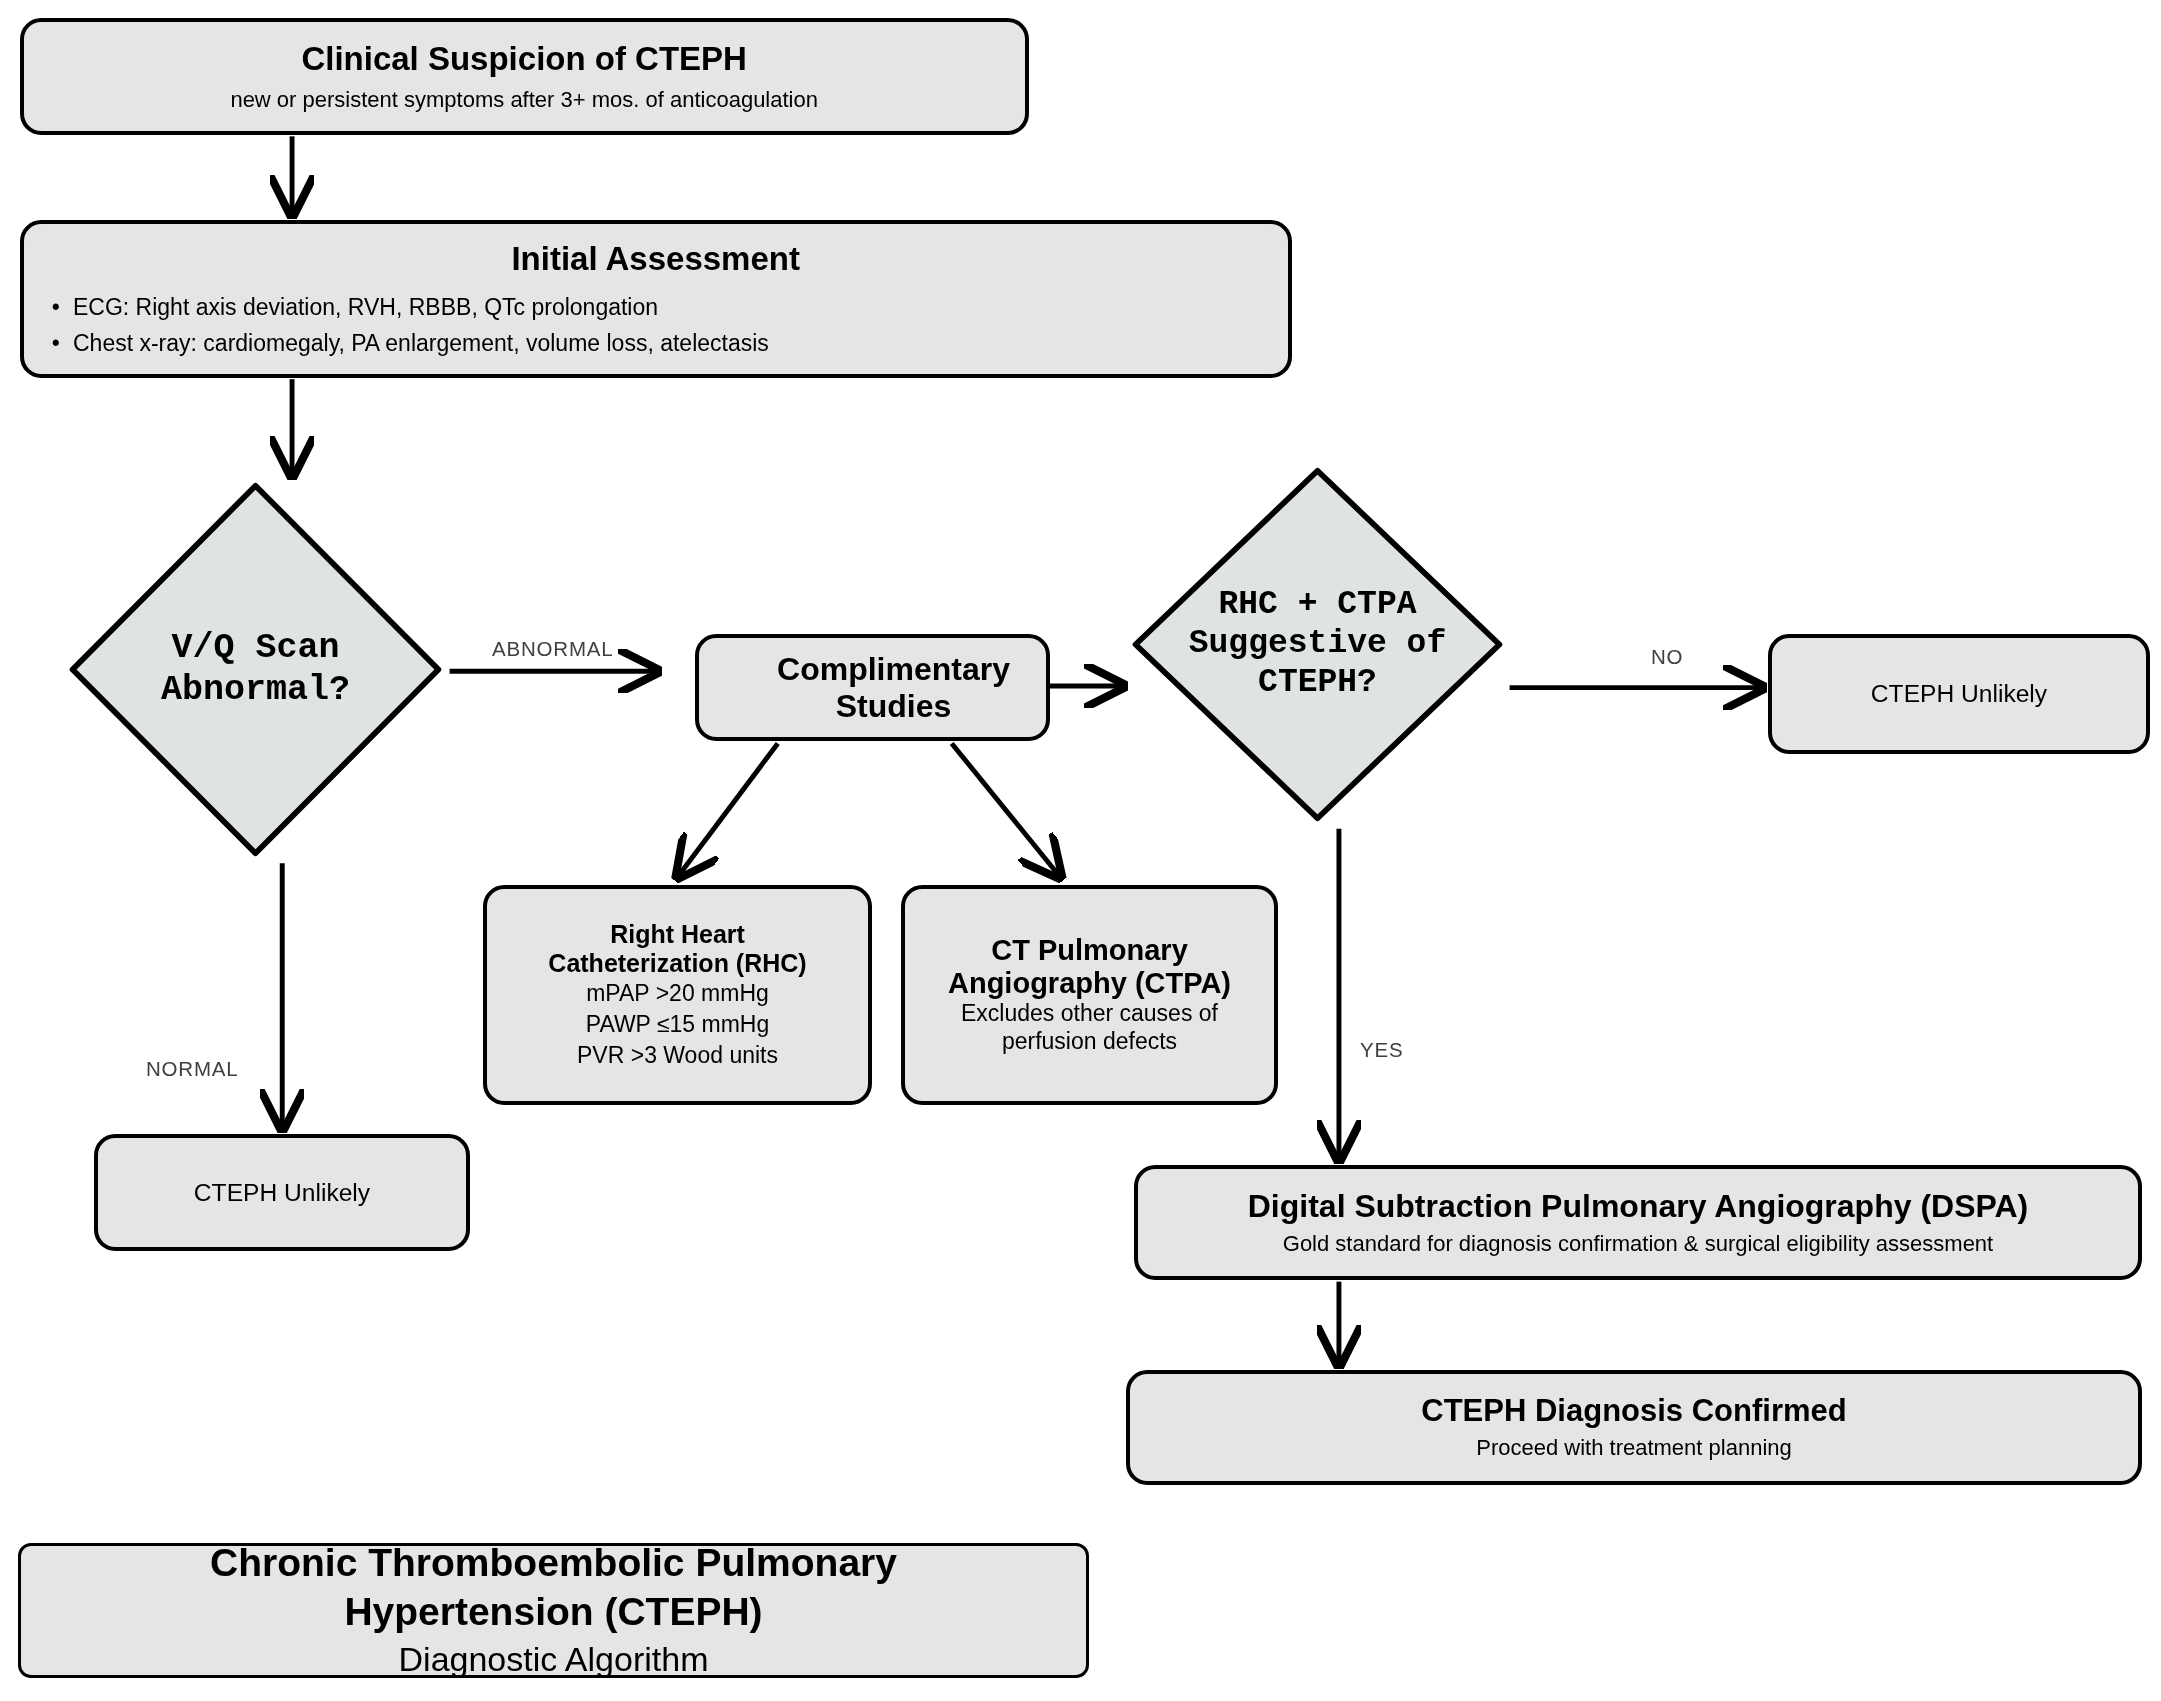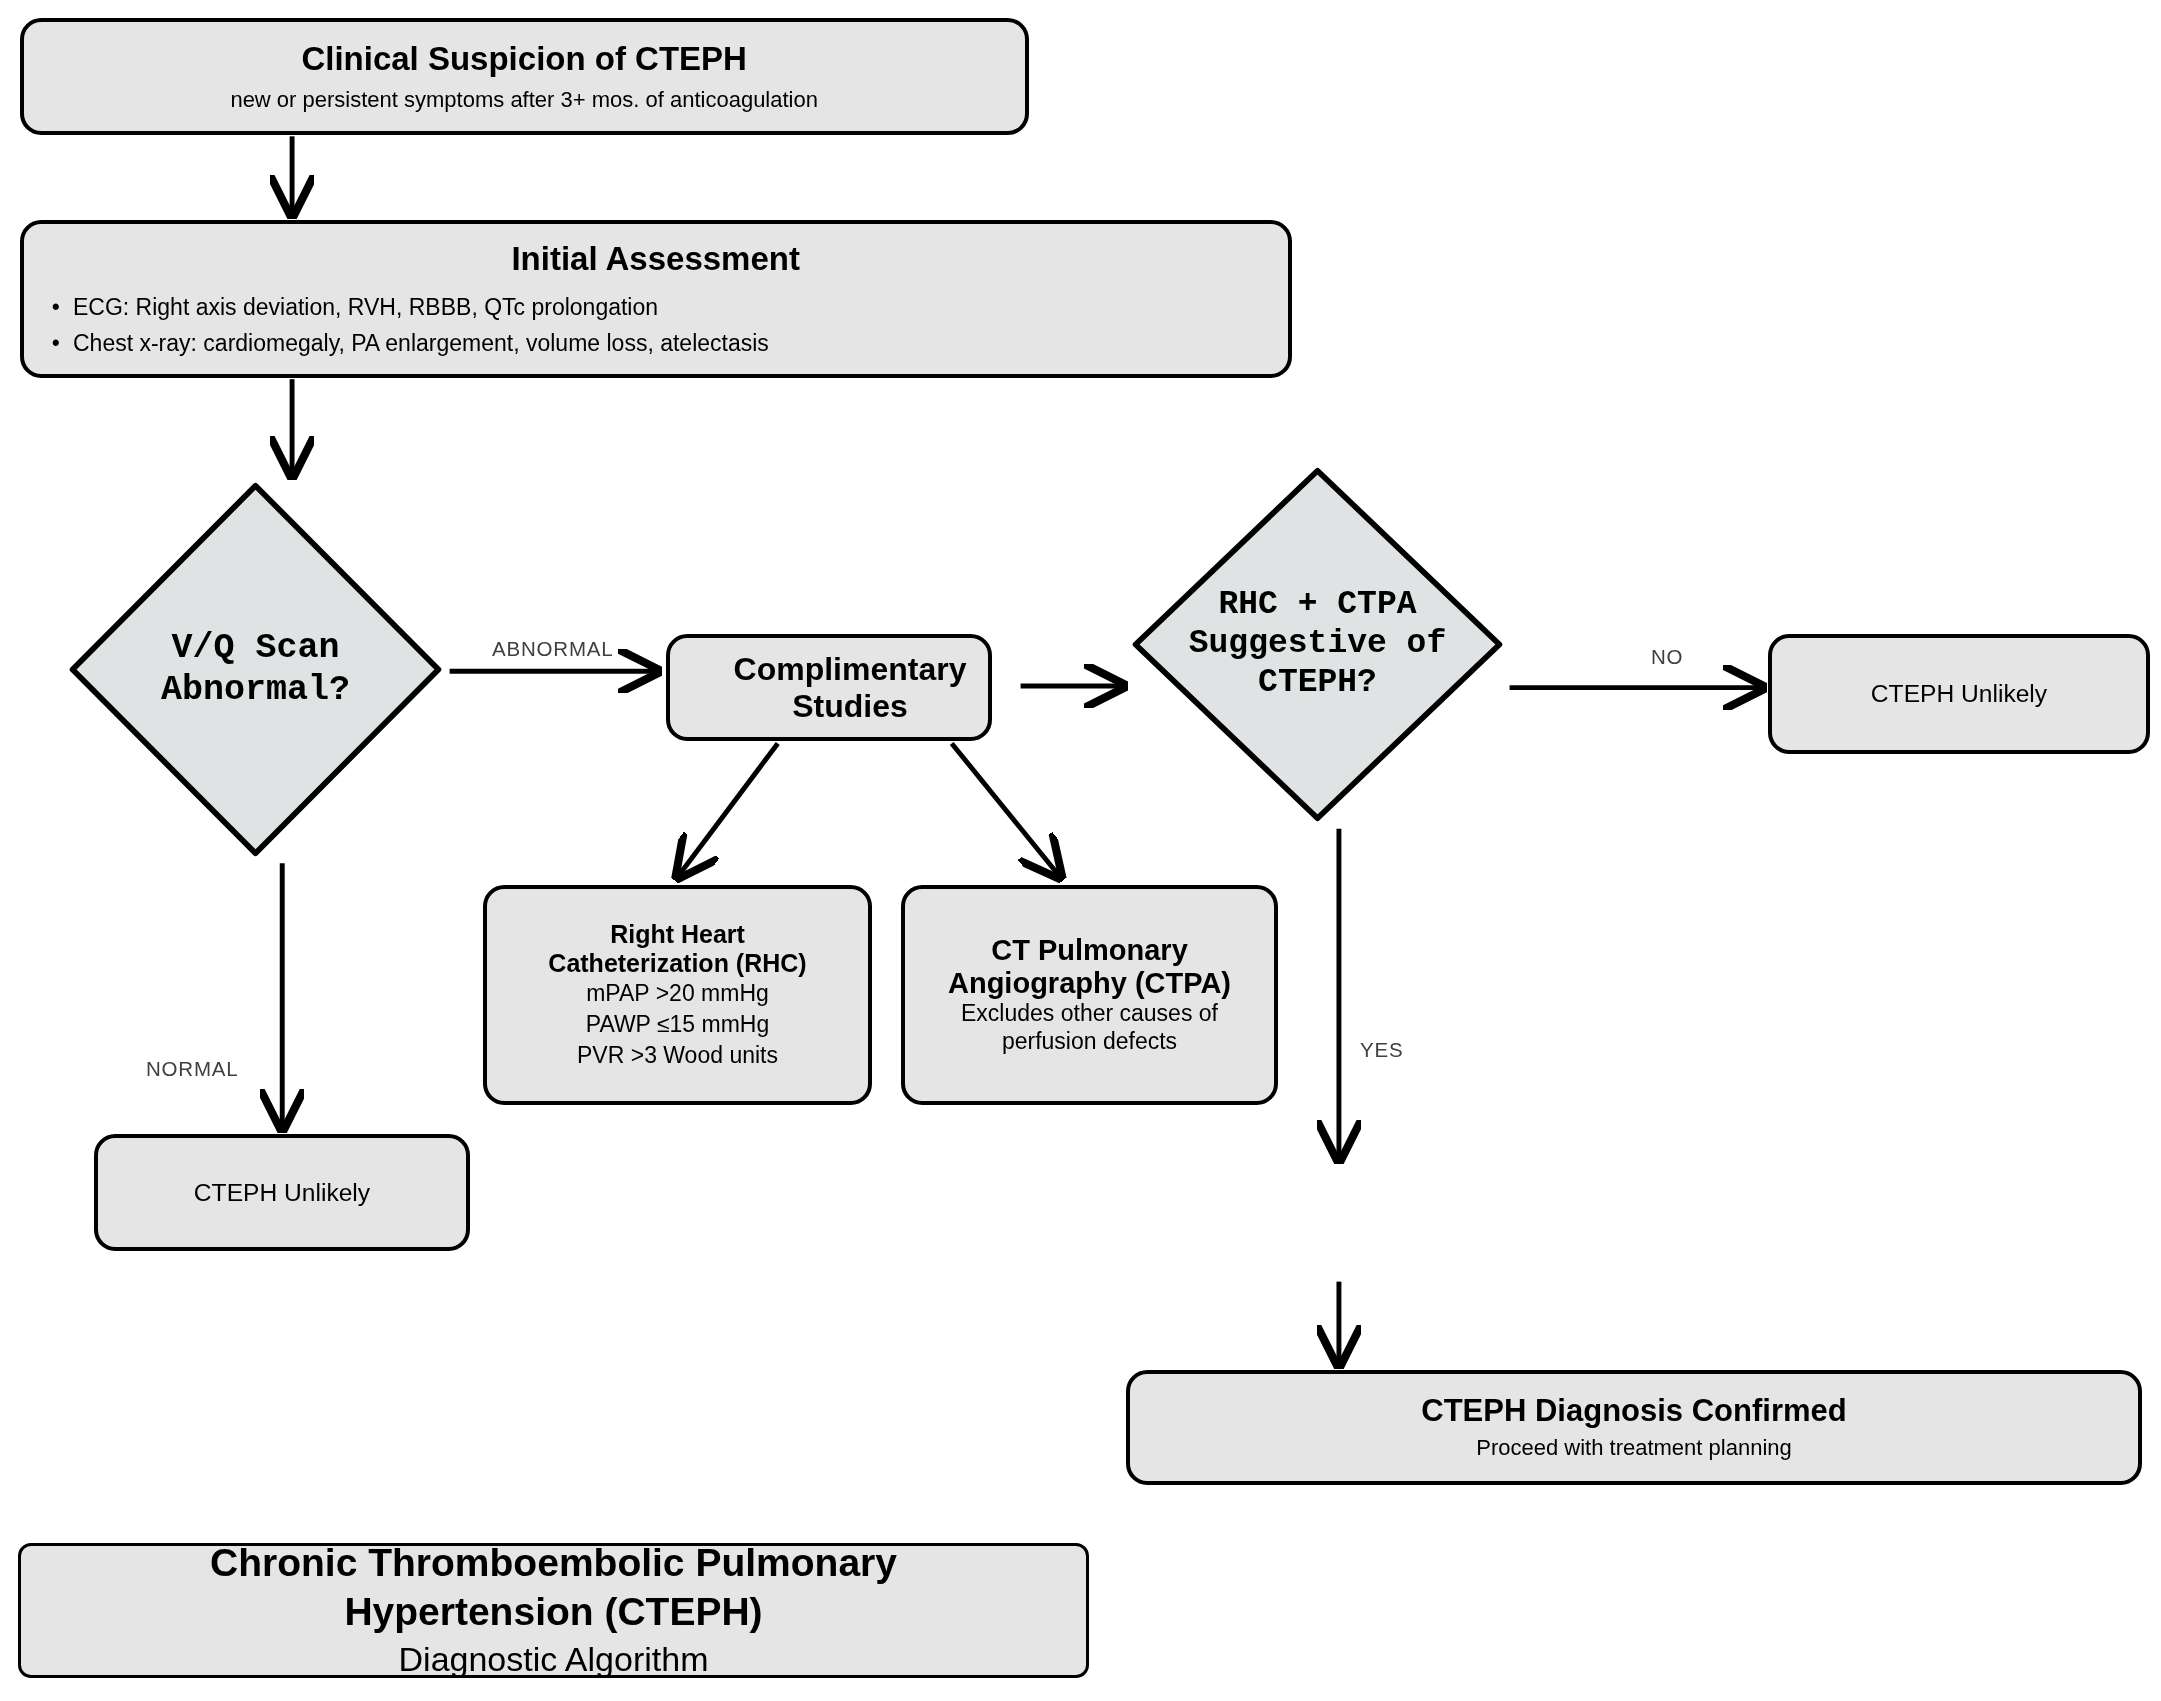--- a/index.html
+++ b/index.html
@@ -64,21 +64,21 @@
 
   
   #node-clinical-suspicion { left: 19.7px;   top: 18px;   width: 1009px; height: 117px; }
   #node-clinical-suspicion .title-line { font-size: 33px; margin-bottom: 9.8px; }
   #node-clinical-suspicion .sub-line   { font-size: 22px; }
 
   #node-initial-assessment { left: 19.7px;   top: 220px;  width: 1272px; height: 158px; padding: 8.2px 0 4.9px; }
   #node-initial-assessment .title-line { font-size: 33px; margin-bottom: 13px; }
   #node-initial-assessment .bullet     { font-size: 23px; }
 
-  #node-complimentary-studies { left: 666px; top: 634px; width: 326px; height: 107px; padding-left: 42px; }
+  #node-complimentary-studies { left: 695px; top: 634px; width: 355px; height: 107px; padding-left: 42px; }
   #node-complimentary-studies .title-line { font-size: 32px; }
 
   #node-rhc { left: 483px; top: 885px; width: 389px; height: 220px; }
   #node-rhc .title-line { font-size: 25px; }
   #node-rhc .sub-line   { font-size: 23px; margin-top: 3.3px; }
 
   #node-ctpa { left: 901px; top: 885px; width: 377px; height: 220px; }
   #node-ctpa .title-line { font-size: 29px; }
   #node-ctpa .sub-line   { font-size: 23px; }
 
@@ -230,20 +230,24 @@
   </div>
 
   <div class="node" id="node-unlikely-left">
     <div class="sub-line">CTEPH Unlikely</div>
   </div>
 
   <div class="node" id="node-unlikely-right">
     <div class="sub-line">CTEPH Unlikely</div>
   </div>
 
+  <div class="node" id="node-dspa">
+    <div class="title-line">Digital Subtraction Pulmonary Angiography (DSPA)</div>
+    <div class="sub-line">Gold standard for diagnosis confirmation &amp; surgical eligibility assessment</div>
+  </div>
 
   <div class="node" id="node-confirmed">
     <div class="title-line">CTEPH Diagnosis Confirmed</div>
     <div class="sub-line">Proceed with treatment planning</div>
   </div>
 
   <div class="node sharp" id="node-legend">
     <div class="title-line">Chronic Thromboembolic Pulmonary</div>
     <div class="title-line">Hypertension (CTEPH)</div>
     <div class="sub-line">Diagnostic Algorithm</div>

